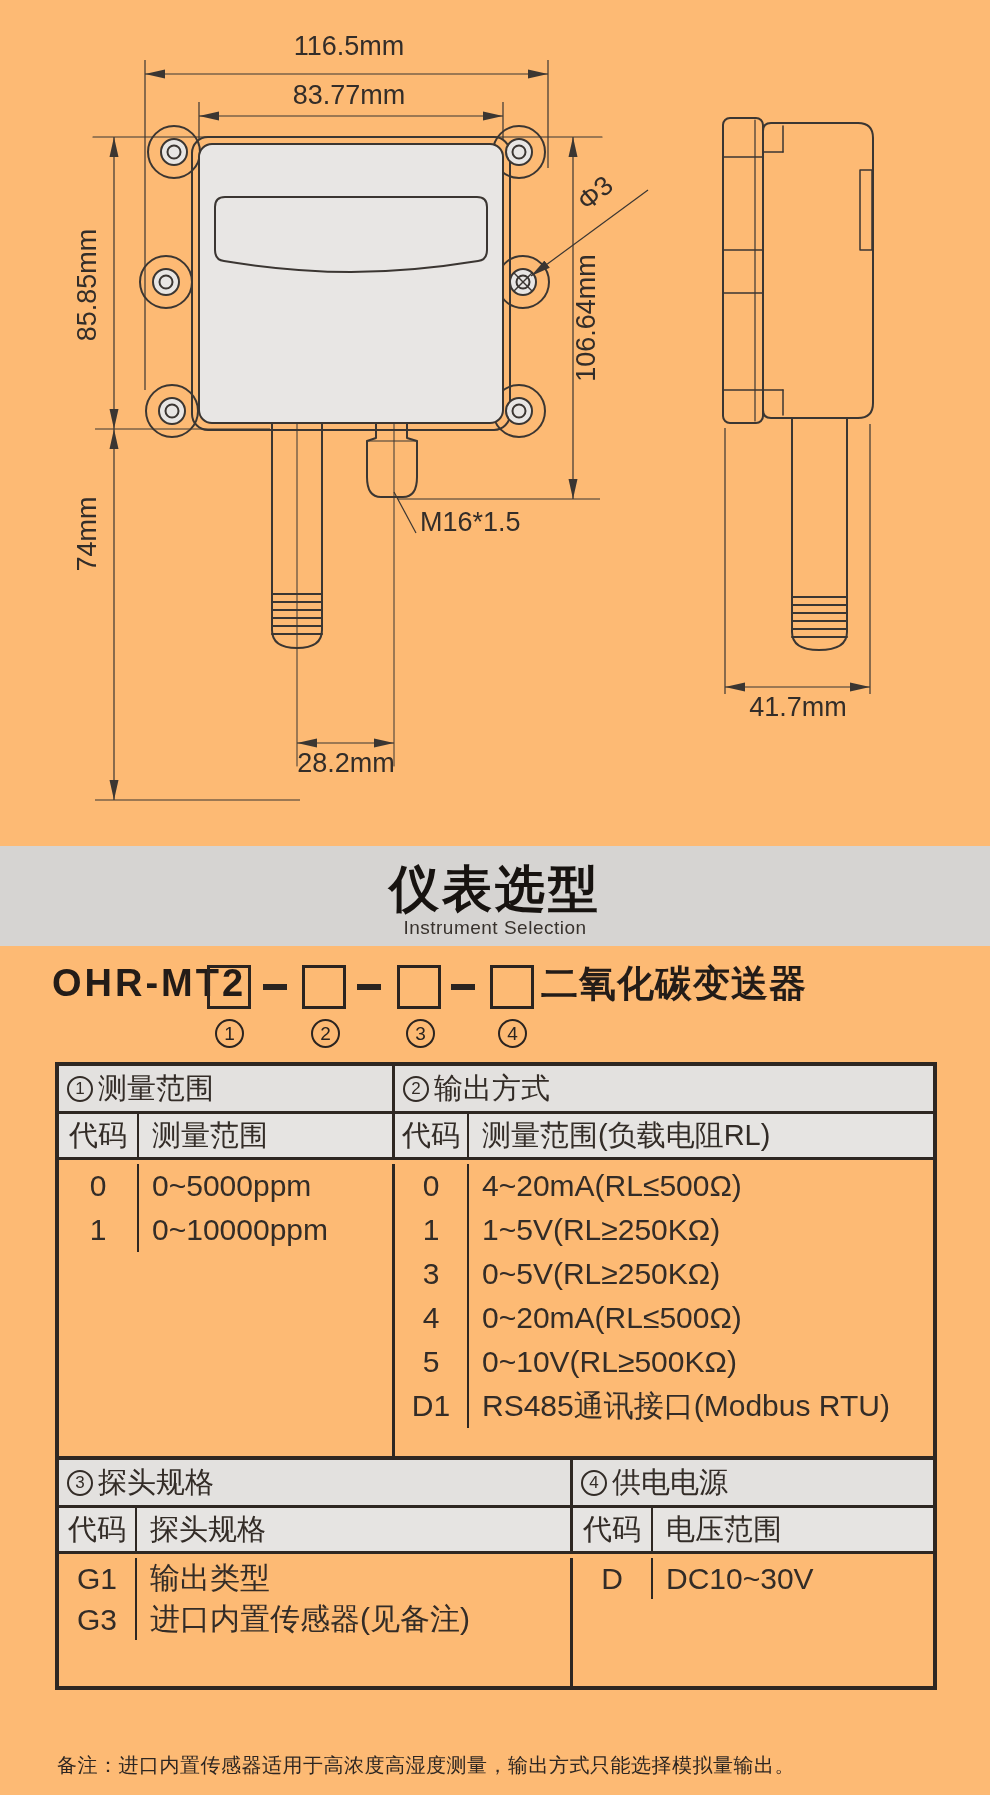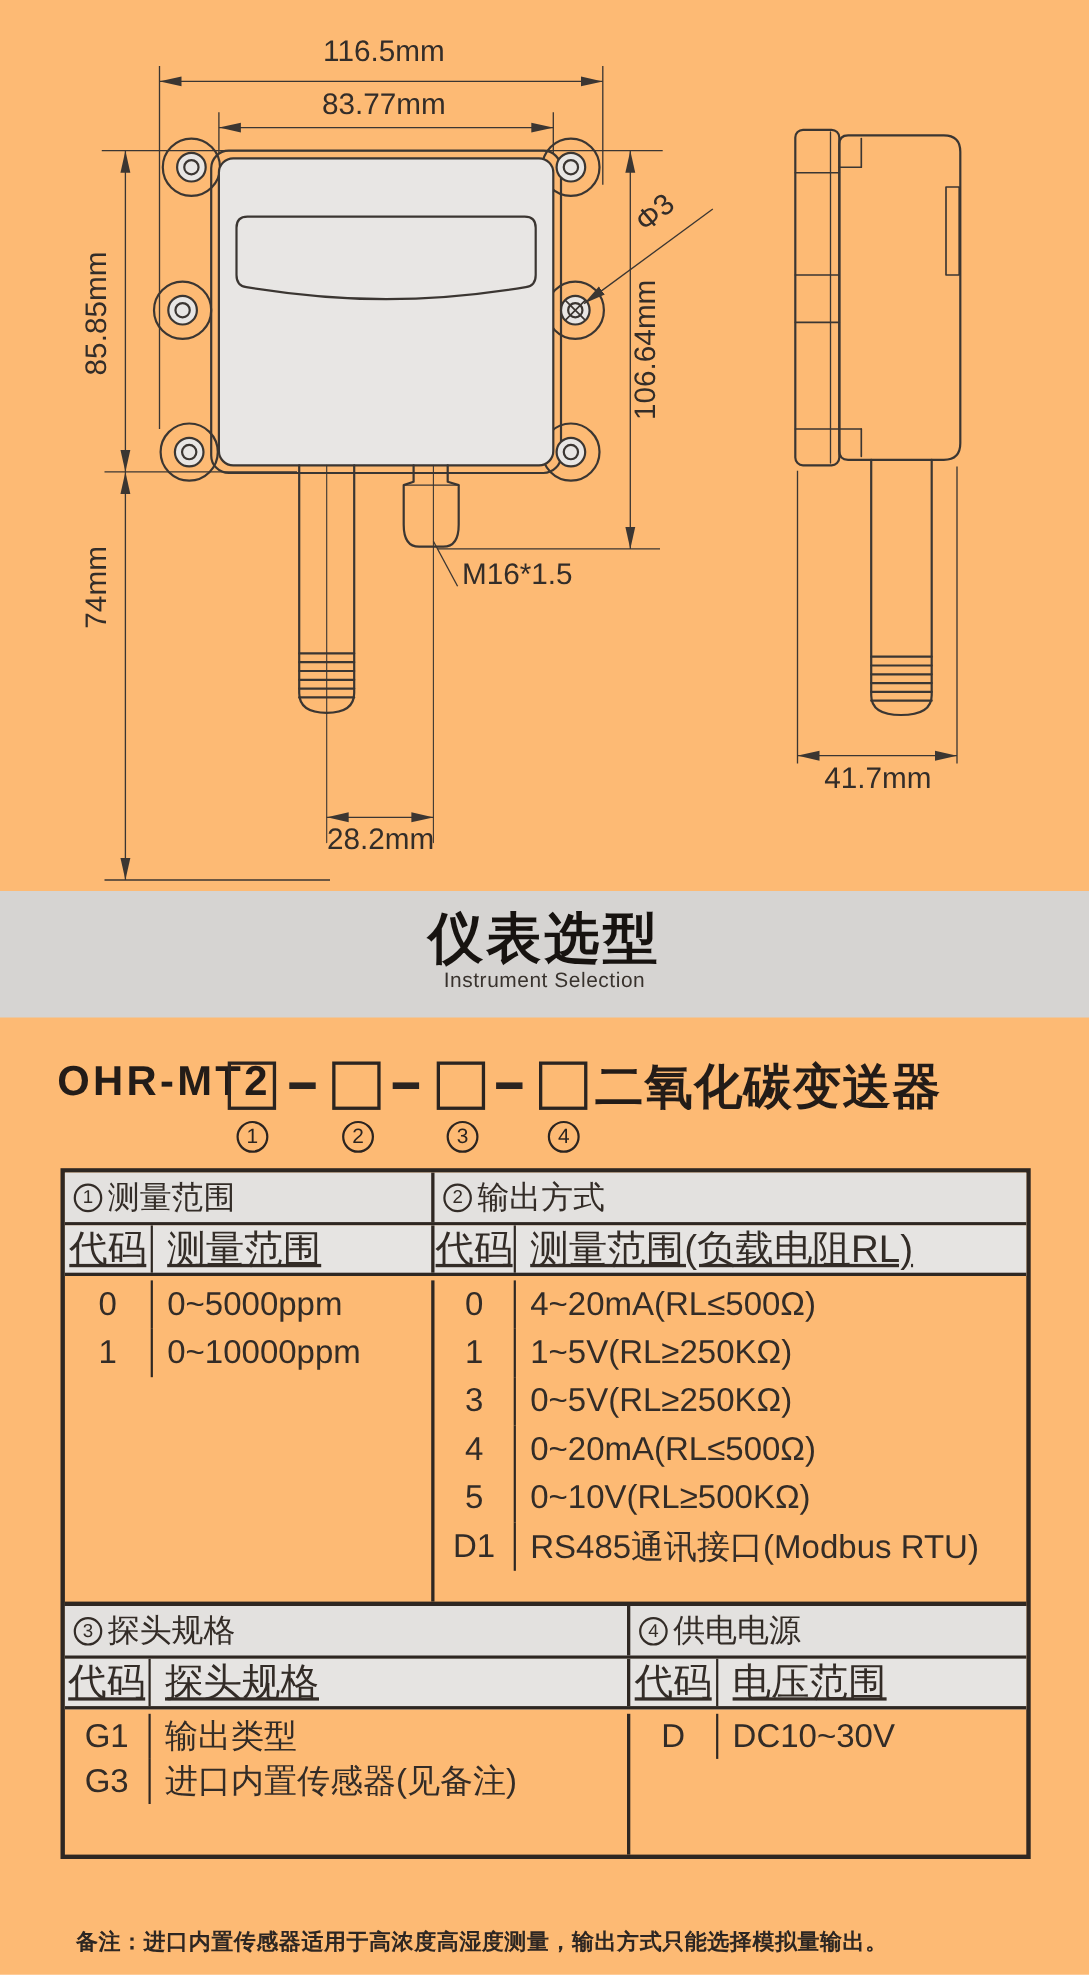--- a/index.html
+++ b/index.html
@@ -6,21 +6,21 @@
   .page{
     position:relative;width:990px;height:1795px;overflow:hidden;
     background:#fdba74;
     font-family:"Liberation Sans","DejaVu Sans",sans-serif;
     color:#332c27;
   }
   
   .drawing{position:absolute;top:0;left:0;width:990px;height:810px;}
   
   .band{
-    position:absolute;top:810px;left:0;width:990px;height:115px;
+    position:absolute;top:846px;left:0;width:990px;height:100px;
     background:#d6d4d2;text-align:center;
   }
   .band-title{
     margin:0;padding-top:16px;font-size:50px;font-weight:800;
     letter-spacing:3px;color:#171310;line-height:1.1;
   }
   .band-sub{
     margin:0;font-size:19px;font-weight:400;color:#38322d;letter-spacing:.5px;
   }
   
@@ -28,39 +28,39 @@
   .model-prefix{
     position:absolute;left:52px;top:37px;font-size:38px;font-weight:700;
     letter-spacing:3px;color:#231c18;
   }
   .model-box{
     position:absolute;top:40px;width:44px;height:44px;box-sizing:border-box;
     border:3px solid #2b2420;background:transparent;
   }
   .model-dash{position:absolute;top:59px;width:24px;height:6px;background:#2b2420;}
   .model-suffix{
-    position:absolute;left:541px;top:34px;font-size:44px;font-weight:600;
+    position:absolute;left:541px;top:34px;font-size:37px;font-weight:600;
     color:#231c18;letter-spacing:1px;
   }
   .pos-circle{
     position:absolute;top:94px;width:29px;height:29px;box-sizing:border-box;
     border:2px solid #2b2420;border-radius:50%;
     display:flex;align-items:center;justify-content:center;
     font-size:19px;font-weight:500;color:#2b2420;
   }
   
   .seltable{
     position:absolute;top:1062px;left:55px;width:882px;box-sizing:border-box;
     border:4px solid #2e2722;font-size:30px;font-weight:500;color:#332c27;
   }
   .trow{display:flex;align-items:center;box-sizing:border-box;}
   .h1row{height:48px;border-bottom:3px solid #2e2722;background:#e3e1df;}
   .h2row{height:46px;border-bottom:3px solid #2e2722;background:#e6e4e2;}
   .h1cell{display:flex;align-items:center;height:100%;box-sizing:border-box;padding-left:8px;font-size:29px;}
-  .h2cell{display:flex;align-items:center;height:100%;box-sizing:border-box;font-size:35px;text-decoration:underline;}
+  .h2cell{display:flex;align-items:center;height:100%;box-sizing:border-box;font-size:29px;}
   .cnum{
     flex:none;width:26px;height:26px;box-sizing:border-box;border:2px solid #332c27;
     border-radius:50%;display:inline-flex;align-items:center;justify-content:center;
     font-size:17px;margin-right:5px;
   }
   .vdiv-b{border-right:3px solid #2e2722;}
   .vdiv-s{border-right:2px solid #2e2722;}
   .ccell{flex:none;display:flex;align-items:center;justify-content:center;box-sizing:border-box;height:100%;}
   .vcell{flex:1;display:flex;align-items:center;box-sizing:border-box;height:100%;padding-left:13px;}
   .databand{display:flex;box-sizing:border-box;}
@@ -70,22 +70,22 @@
   .secA-data{height:300px;border-bottom:4px solid #2e2722;padding-top:4px;box-sizing:border-box;}
   .secB-data{height:132px;padding-top:4px;box-sizing:border-box;}
   
   .wA-c1{width:80px;} .wA-v1{width:256px;} .wA-pair1{width:336px;}
   .wA-c2{width:74px;} .wA-pair2{width:538px;border-left:0;}
   
   .wB-c1{width:78px;} .wB-v1{width:436px;} .wB-pair1{width:514px;}
   .wB-c2{width:80px;} .wB-pair2{width:360px;}
   
   .note{
-    position:absolute;top:1732px;left:69px;width:900px;
-    font-size:20px;font-weight:700;color:#2d2622;letter-spacing:.5px;
+    position:absolute;top:1732px;left:57px;width:900px;
+    font-size:20px;font-weight:400;color:#2d2622;letter-spacing:.5px;
   }
   
   .dimtxt{font-family:"Liberation Sans","DejaVu Sans",sans-serif;font-size:27px;fill:#332d29;}
 </style>
 </head>
 <body>
 
 <div class="page">
 
   <svg class="drawing" viewBox="0 0 990 810" xmlns="http://www.w3.org/2000/svg">

